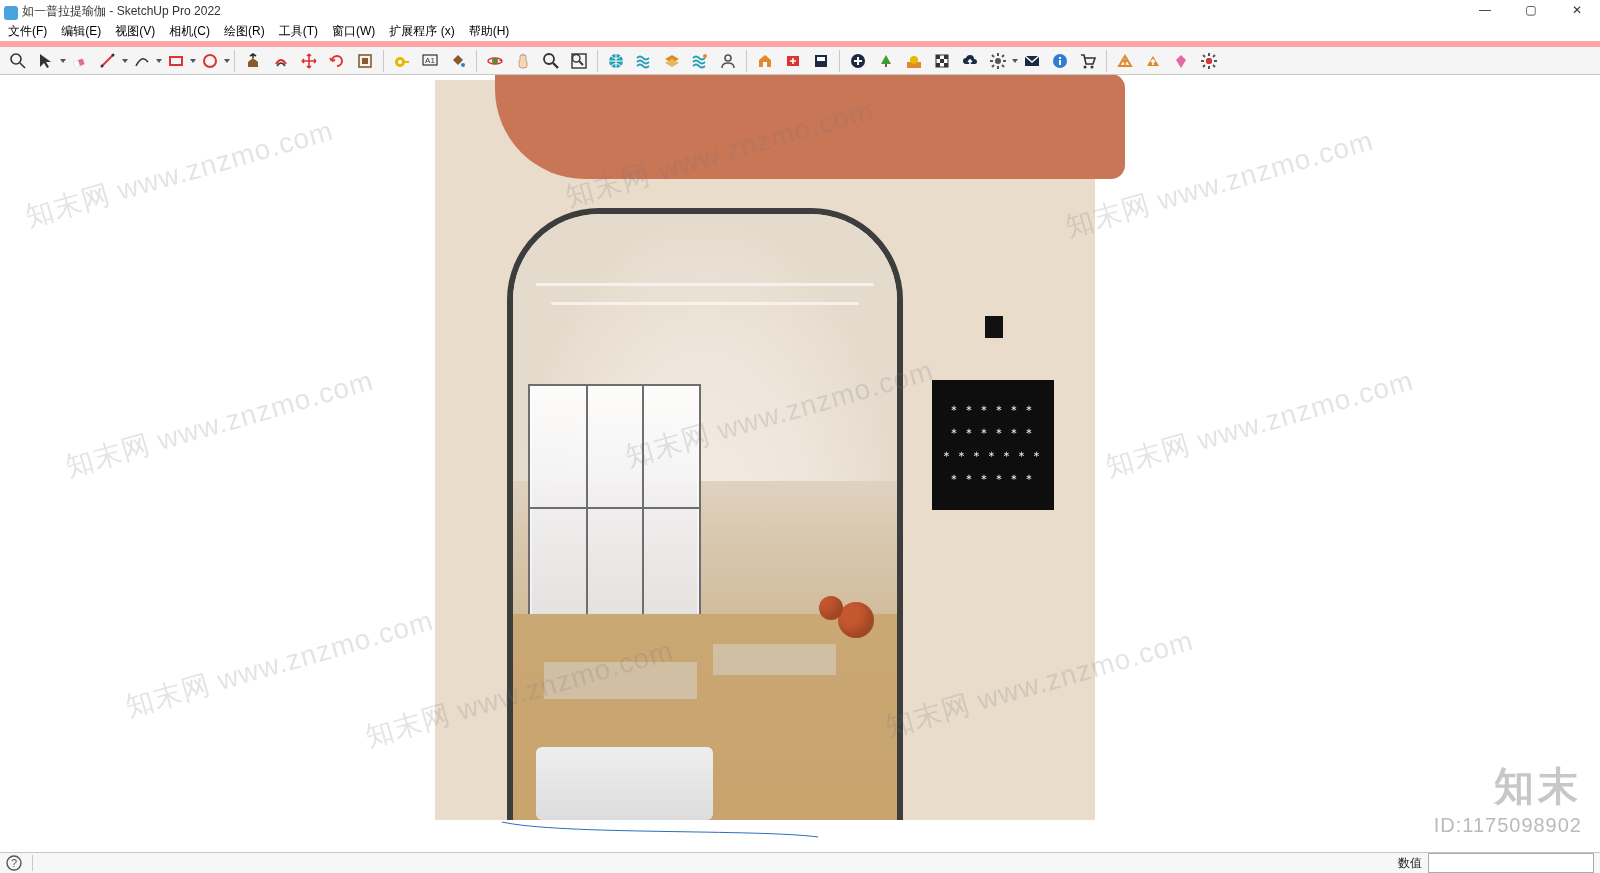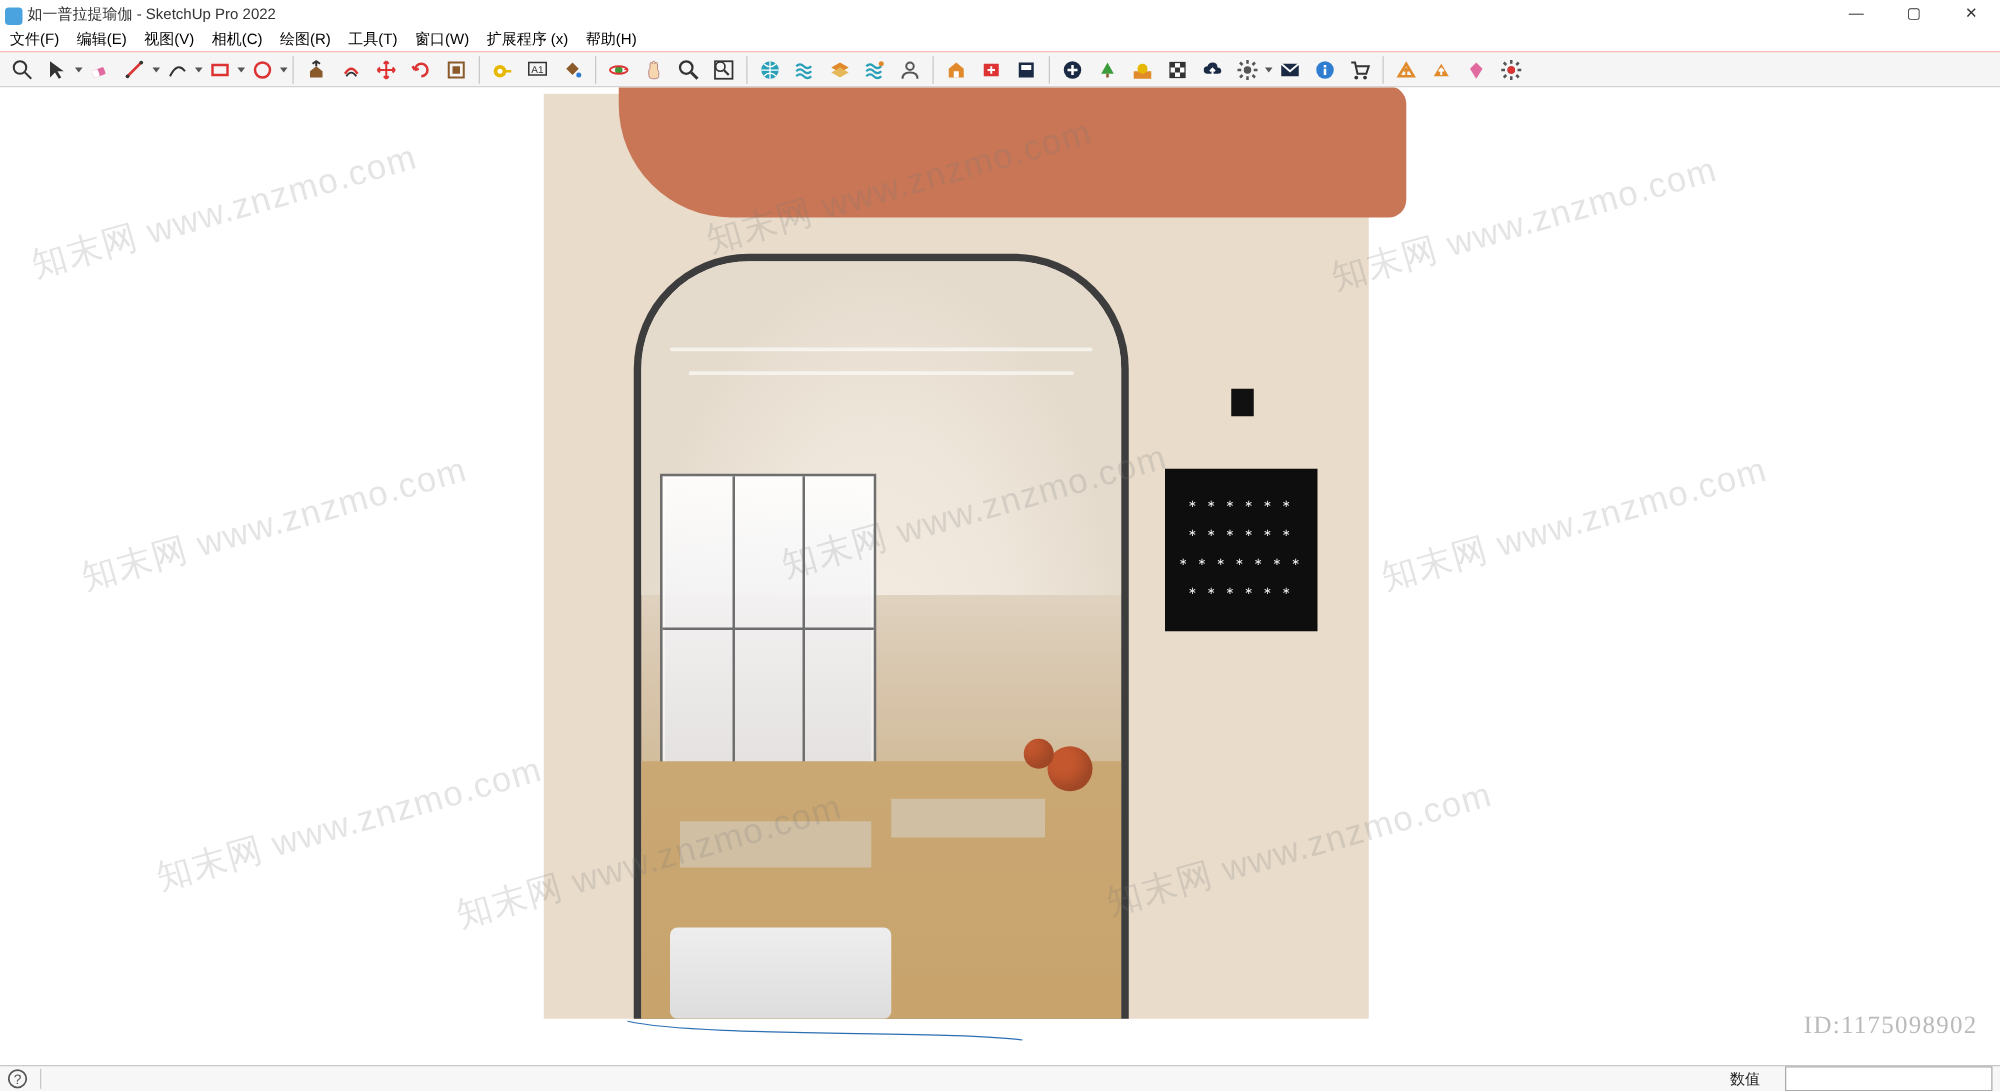--- a/index.html
+++ b/index.html
@@ -34,21 +34,21 @@
   
   .menubar {
     height: 20px;
     background:#ffffff;
     display:flex;
     align-items:center;
     padding: 0 2px;
     gap: 2px;
     font-size: 12px;
     color:#000;
-    border-bottom:1px solid #fca5a5;
+    border-bottom:6px solid #fca5a5;
   }
   .menubar .menu-item { padding: 1px 6px; white-space:nowrap; }
   
   .toolbar {
     height: 27px;
     background:#f5f5f5;
     border-bottom:1px solid #c8c8c8;
     display:flex;
     align-items:center;
     padding: 0 4px;
@@ -158,36 +158,36 @@
     position:absolute; left:0; right:0; bottom:0; height:20px;
     background:#f7f7f7; border-top:1px solid #c8c8c8;
     display:flex; align-items:center; font-size:12px; color:#222;
   }
   .statusbar .help-btn {
     width:20px; height:20px; display:flex; align-items:center; justify-content:center; margin:0 4px;
   }
   .statusbar .sep { width:1px; height:16px; background:#c8c8c8; margin:0 4px;}
   .statusbar .hint { flex: none; }
   .statusbar .spacer { flex:1; }
-  .statusbar .measure-label { margin-right:20px; }
+  .statusbar .measure-label { margin-right:6px; }
   .statusbar .measure-input {
     width:160px; height:16px; background:#fff; border:1px solid #aaa; margin-right:6px;
   }
   
   .watermark {
     position:absolute; color: rgba(120,120,120,0.20); font-size:28px;
     transform: rotate(-16deg); white-space:nowrap; pointer-events:none;
     font-family: Arial, sans-serif;
     letter-spacing:1px;
   }
   .brandbox {
     position:absolute; right:18px; bottom:24px; text-align:right; pointer-events:none;
   }
   .brandbox .bname { font-size:40px; color:rgba(130,130,130,0.45); font-weight:600; letter-spacing:4px;}
-  .brandbox .bid { font-size:20px; color:rgba(130,130,130,0.55); letter-spacing:1px;font-family:Liberation Serif, serif;}
+  .brandbox .bid { font-size:20px; color:rgba(130,130,130,0.55); letter-spacing:1px;}
   
   .ic-red{ fill:#d33;} .ic-blue{fill:#2f7dd1;} .ic-green{fill:#3a9d3a;}
   .ic-orange{fill:#e08a2c;} .ic-yellow{fill:#e6b800;} .ic-dark{fill:#333;}
   .ic-cyan{fill:#2aa0b8;} .ic-pink{fill:#e16aa0;} .ic-brown{fill:#8a5a2b;}
   .stroke-dark{stroke:#333; fill:none; stroke-width:1.6;}
 </style>
 </head>
 <body>
 
 <div class="titlebar">
@@ -490,20 +490,21 @@
     <div class="watermark" style="left:560px; top:60px;">知末网 www.znzmo.com</div>
     <div class="watermark" style="left:1060px; top:90px;">知末网 www.znzmo.com</div>
     <div class="watermark" style="left:60px; top:330px;">知末网 www.znzmo.com</div>
     <div class="watermark" style="left:620px; top:320px;">知末网 www.znzmo.com</div>
     <div class="watermark" style="left:1100px; top:330px;">知末网 www.znzmo.com</div>
     <div class="watermark" style="left:120px; top:570px;">知末网 www.znzmo.com</div>
     <div class="watermark" style="left:360px; top:600px;">知末网 www.znzmo.com</div>
     <div class="watermark" style="left:880px; top:590px;">知末网 www.znzmo.com</div>
 
     <div class="brandbox">
+      <div class="bname">知末</div>
       <div class="bid">ID:1175098902</div>
     </div>
   </div>
 </div>
 
 <div class="statusbar">
   <div class="help-btn">
     <svg width="16" height="16" viewBox="0 0 16 16">
         <circle cx="8" cy="8" r="7" fill="none" stroke="#555" stroke-width="1.4"></circle>
         <text x="8" y="12" text-anchor="middle" font-size="11" fill="#555">?</text>

